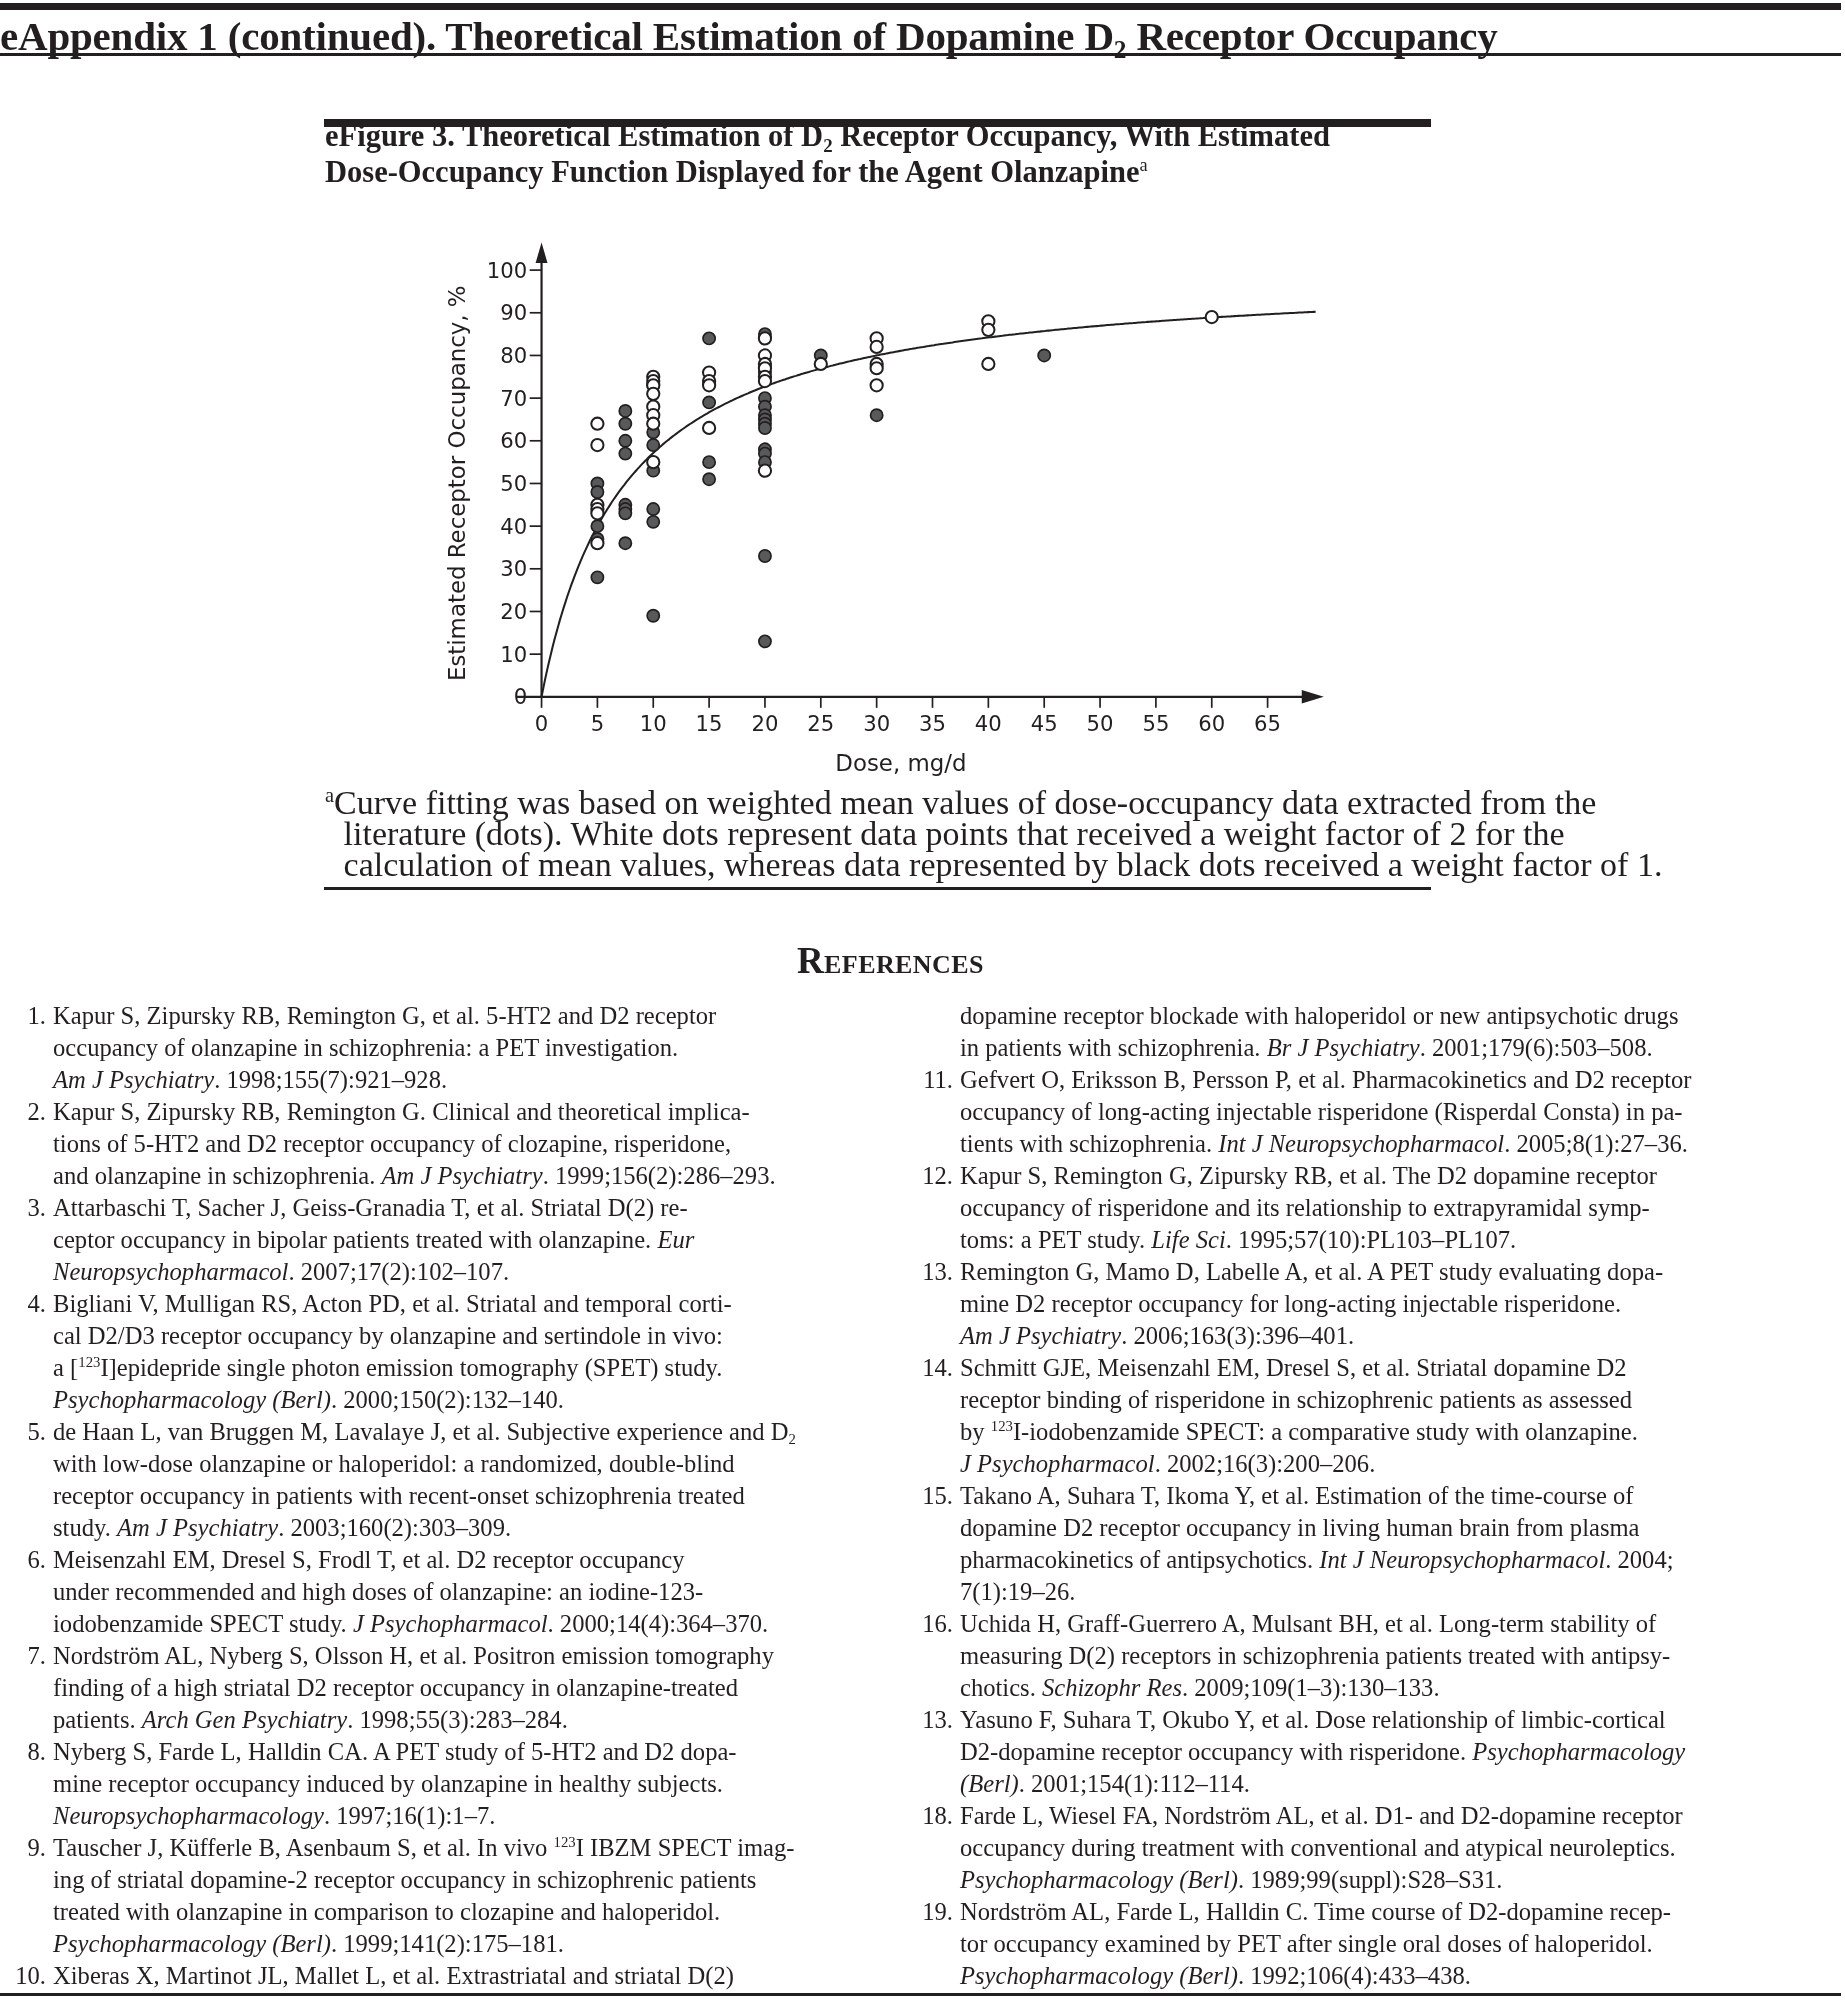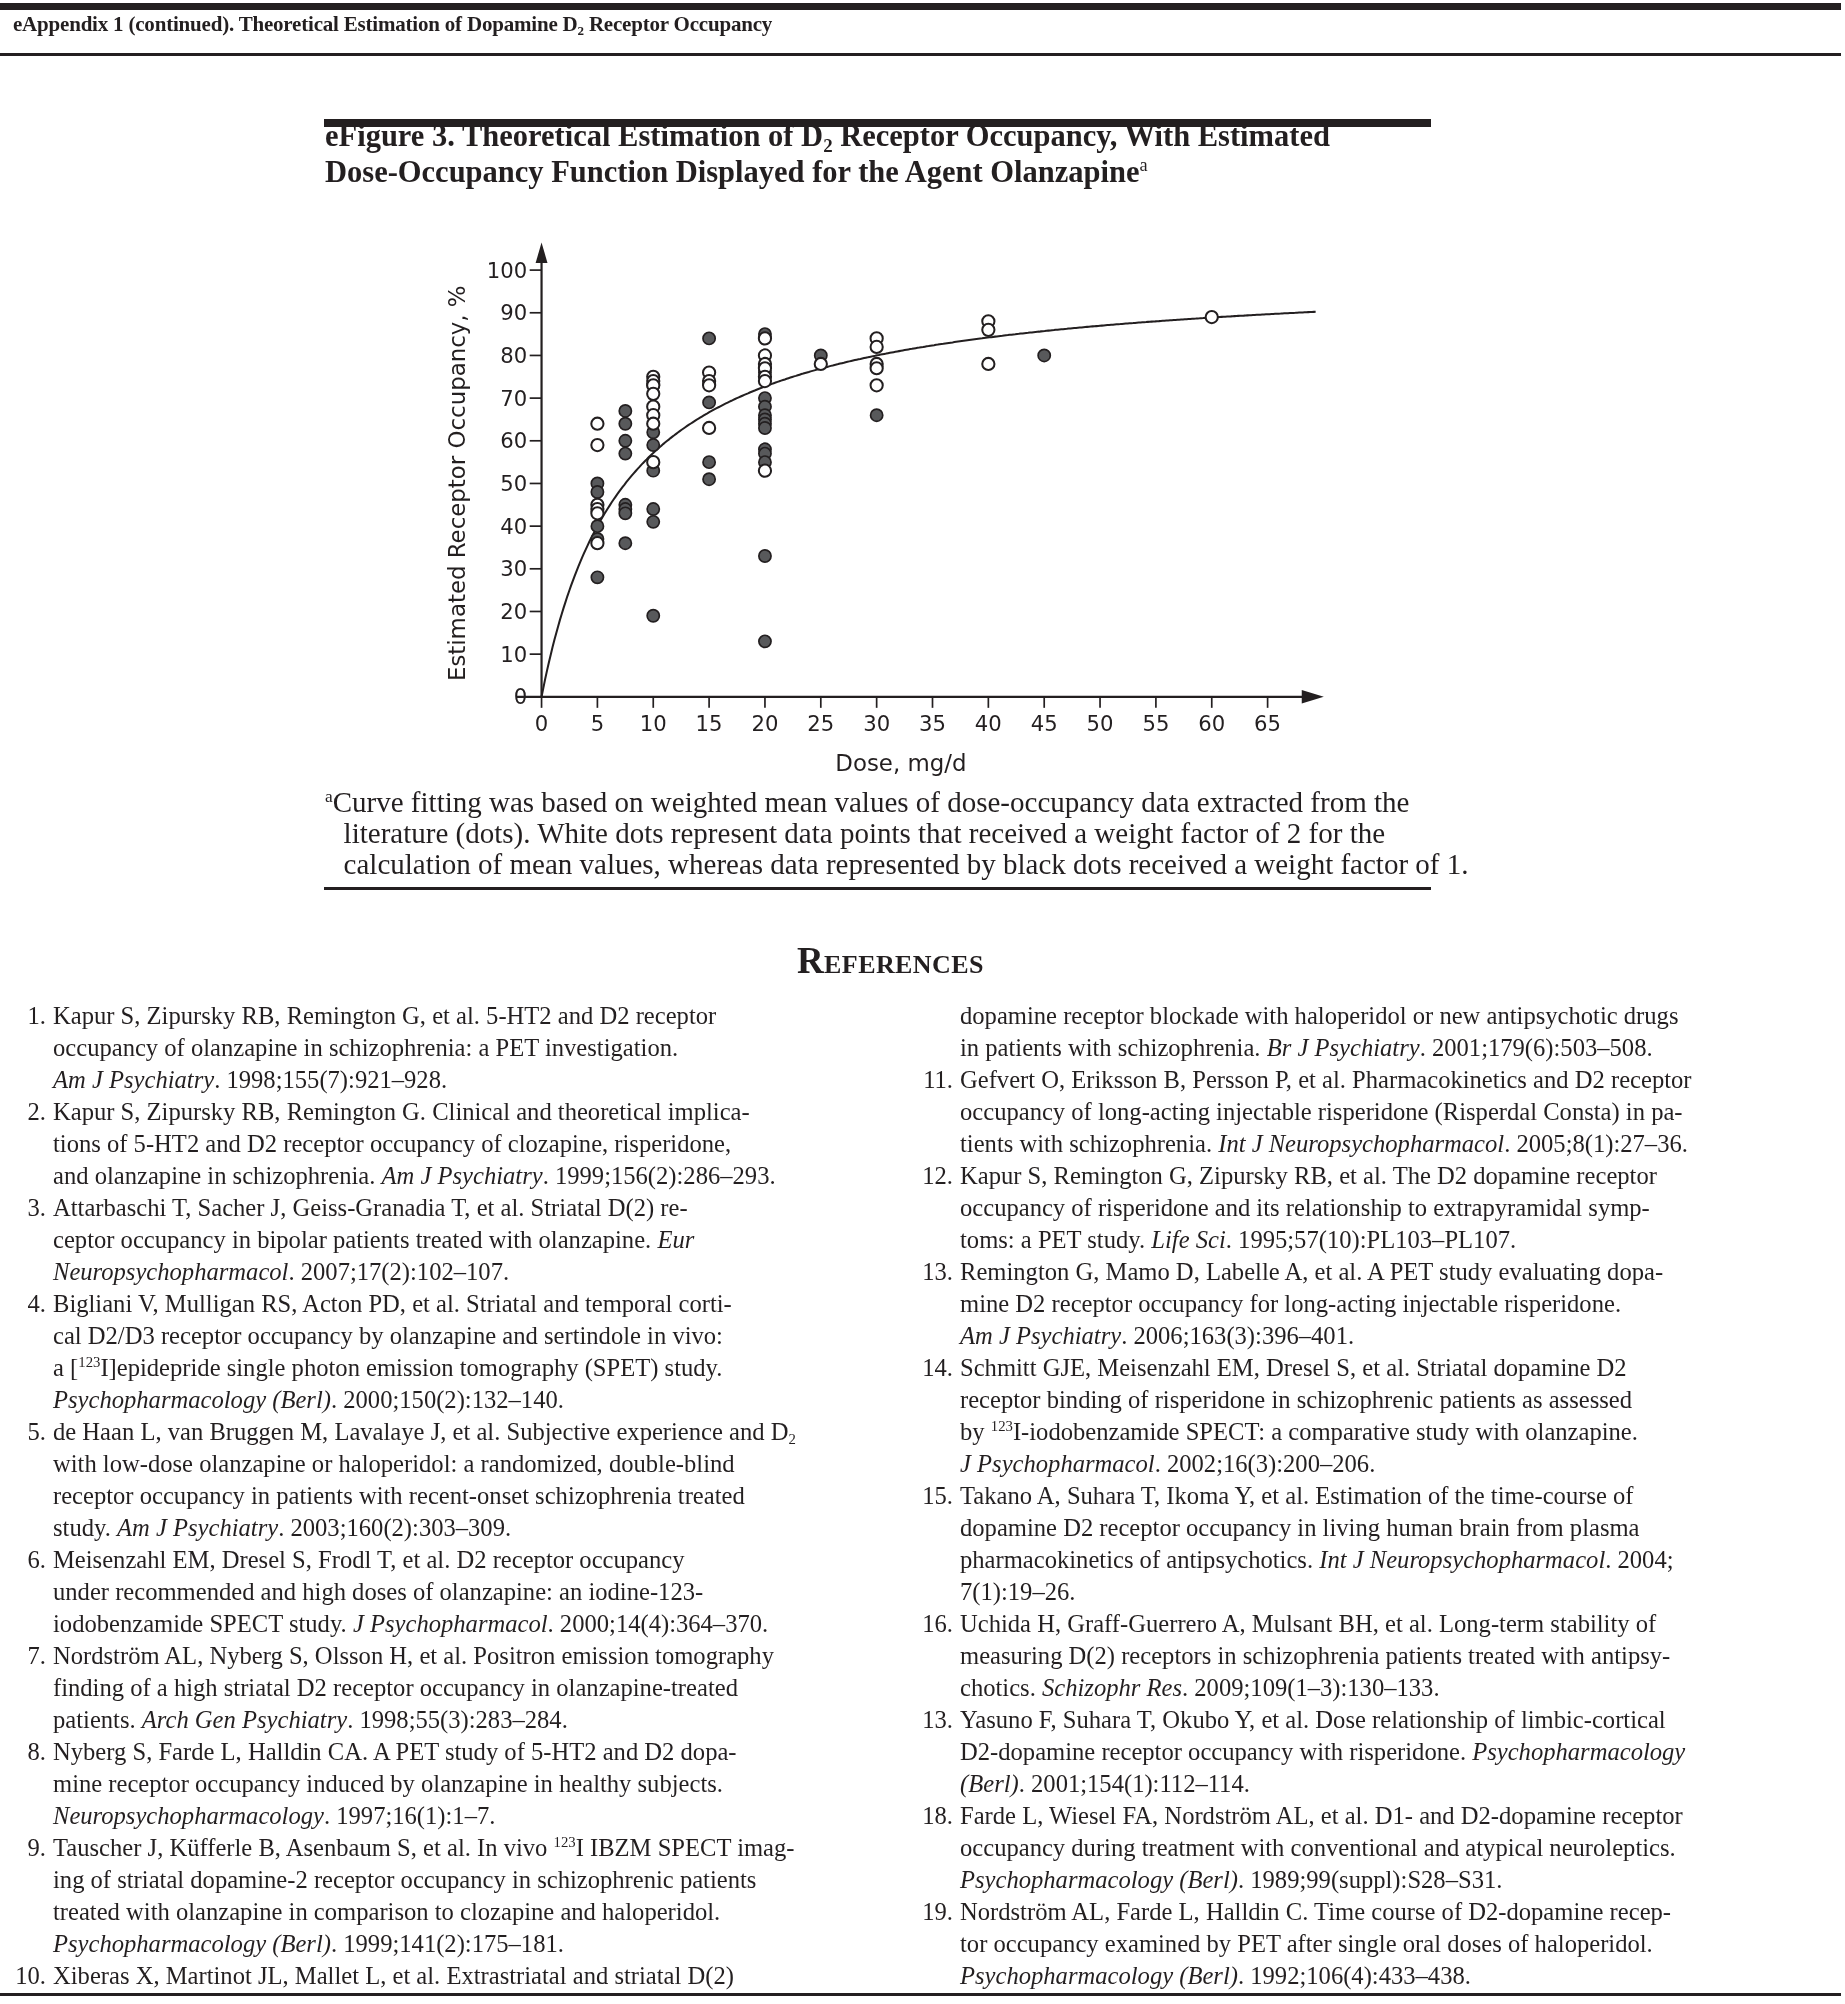--- a/index.html
+++ b/index.html
@@ -1,26 +1,26 @@
 <!DOCTYPE html>
 <html style="font-size:13.6px"><head>
 <meta charset="utf-8">
 <style>
   html, body { margin: 0; padding: 0; background: #ffffff; }
   body { width: 1845px; height: 2004px; position: relative; overflow: hidden; color: #231f20; font-family: "Liberation Serif", "DejaVu Serif", serif; }
   .rule-top { position: absolute; left: 0; top: 2.5px; width: 1841px; height: 7.6px; background: #231f20; }
   .rule-head { position: absolute; left: 0; top: 53px; width: 1841px; height: 2.5px; background: #231f20; }
-  .page-title { position: absolute; left: 13px; top: 12px; font-size: 21px; font-weight: bold; letter-spacing: -0.2px; white-space: nowrap; }
+  .page-title { position: absolute; left: 0; top: 12px; font-size: 41px; font-weight: bold; letter-spacing: -0.2px; white-space: nowrap; }
   .page-title sub, .fig-title sub { font-size: 0.62em; vertical-align: -0.3em; line-height: 0; }
   .fig-rule { position: absolute; left: 324px; top: 119px; width: 1107px; height: 7.6px; background: #231f20; }
   .fig-title { position: absolute; left: 325px; top: 118px; width: 1102px; font-size: 30.5px; font-weight: bold; line-height: 36px; }
   .fig-title sup { font-size: 0.6em; vertical-align: 0.6em; line-height: 0; font-weight: normal; }
   .chart { position: absolute; left: 0; top: 0; width: 1845px; height: 797px; pointer-events: none; }
   .chart text { font-family: "DejaVu Sans", "Liberation Sans", sans-serif; fill: #231f20; }
-  .footnote { position: absolute; left: 325px; top: 787px; width: 1102px; font-size: 29px; line-height: 31px; }
+  .footnote { position: absolute; left: 325px; top: 787px; width: 1102px; font-size: 34px; line-height: 31px; }
   .footnote .fn-line { display: block; white-space: nowrap; }
   .footnote .fn-line.indent { padding-left: 18.6px; }
   .footnote sup { font-size: 0.6em; vertical-align: 0.6em; line-height: 0; }
   .fn-rule { position: absolute; left: 324px; top: 887px; width: 1107px; height: 2.5px; background: #231f20; }
   .refs-heading { position: absolute; left: 797px; top: 939px; font-size: 37px; font-weight: bold; font-variant: small-caps; letter-spacing: 0.4px; }
   .col { position: absolute; top: 1000px; font-size: 24.6px; line-height: 32px; }
   .col.left { left: 0; width: 898px; }
   .col.right { left: 907px; width: 937px; }
   .ref { position: relative; padding-left: 53px; }
   .ref .num { position: absolute; left: 0; width: 46px; text-align: right; }

